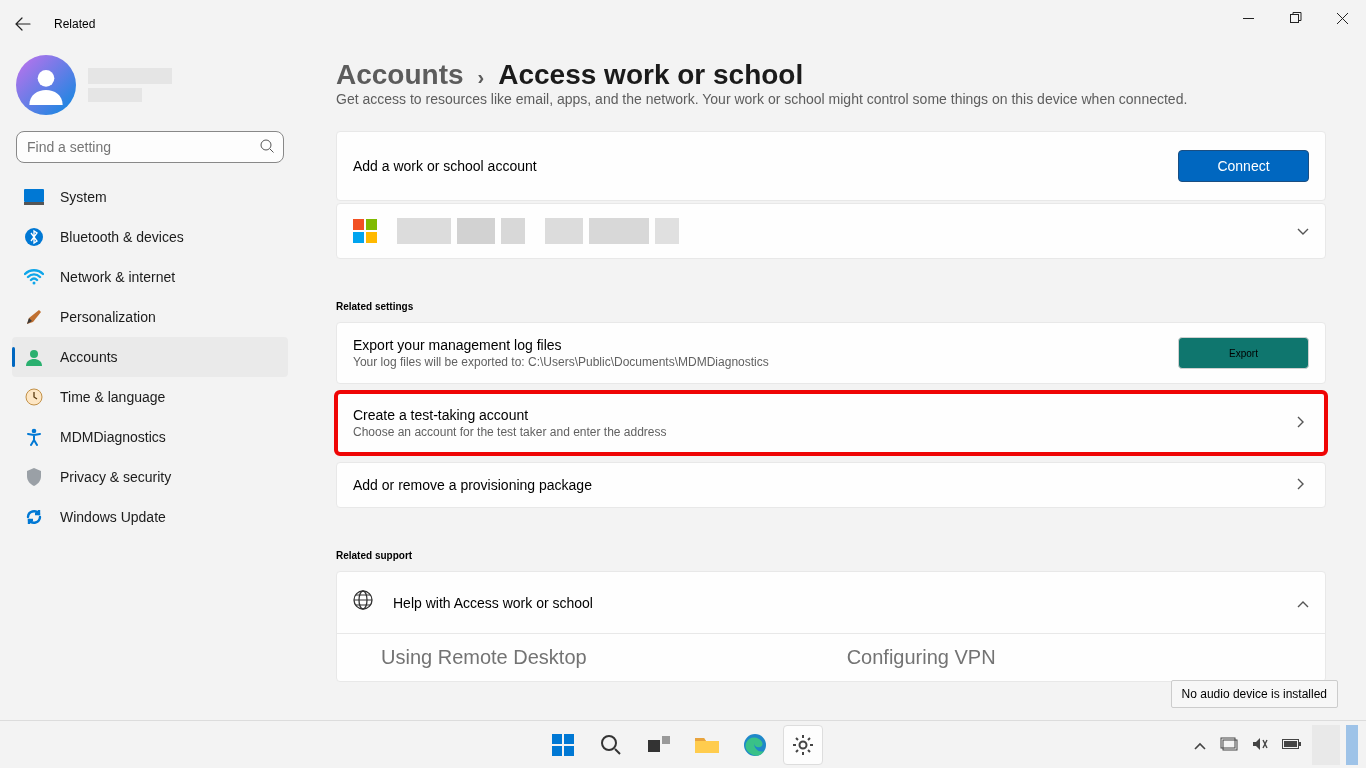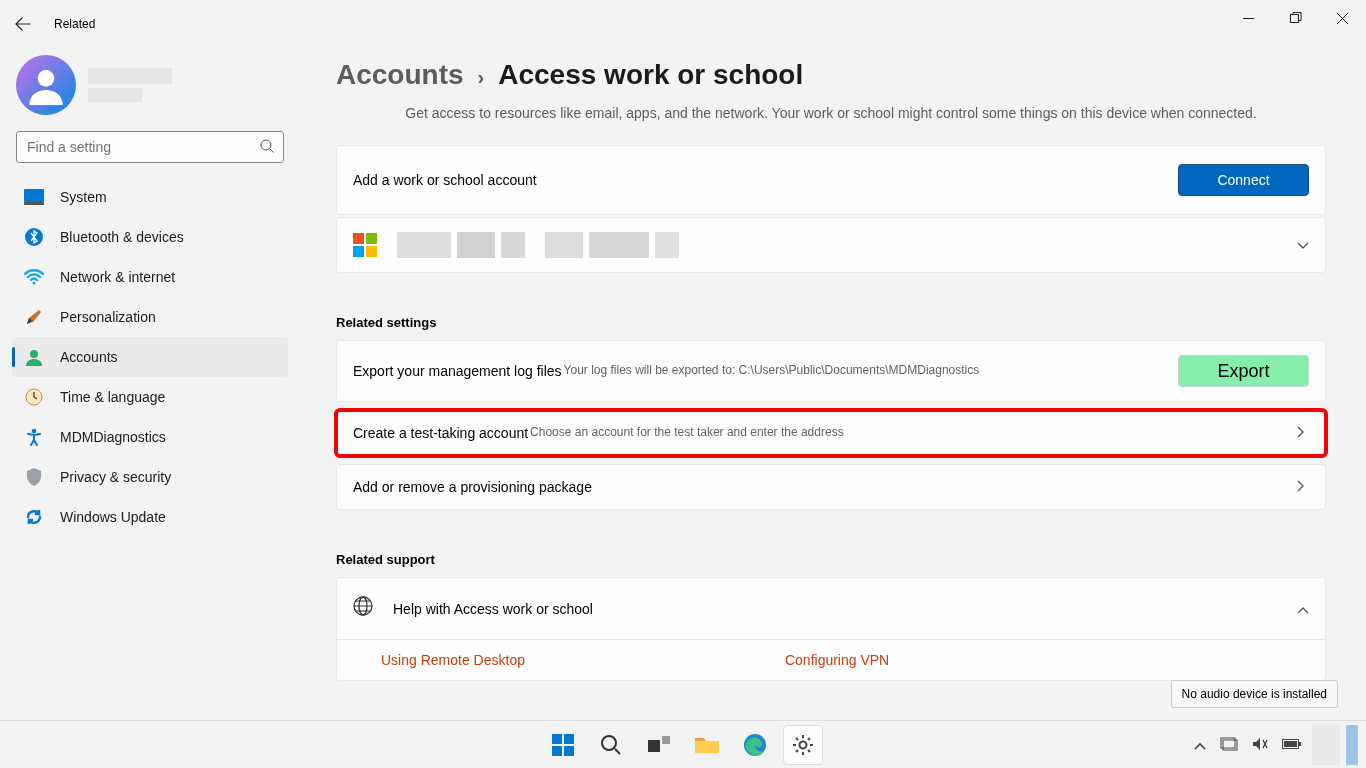--- a/index.html
+++ b/index.html
@@ -14,64 +14,64 @@
 
   
   .sidebar { position:absolute; left:0; top:47px; width:300px; bottom:48px; padding:0 4px;}
   .profile { display:flex; align-items:center; padding:8px 12px 16px 12px; gap:12px;}
   .avatar { width:60px; height:60px; border-radius:50%; background:linear-gradient(135deg,#c471ed 0%,#0989e0 100%); display:flex; align-items:center; justify-content:center;}
   .avatar svg{width:40px;height:40px;}
   .profile-text {display:flex; flex-direction:column; gap:4px;}
   .redact-s { background:#e5e5e5; height:16px; width:84px;}
   .redact-s2 { background:#e5e5e5; height:14px; width:54px;}
   .search-wrap { padding:0 12px 14px 12px;}
-  .search { width:100%; height:32px; border:1px solid #888; border-radius:3px; background:#fdfdfd; padding:0 34px 0 10px; font-size:14px; position:relative;}
+  .search { width:100%; height:32px; border:1px solid #888; border-radius:8px; background:#fdfdfd; padding:0 34px 0 10px; font-size:14px; position:relative;}
   .search-wrap { position:relative;}
   .search-icon { position:absolute; right:22px; top:8px; font-size:14px; color:#555;}
   .nav { display:flex; flex-direction:column; gap:0; padding:0 8px;}
   .nav-item { display:flex; align-items:center; gap:16px; height:40px; padding:0 12px; border-radius:4px; font-size:14px; color:#1b1b1b; position:relative;}
   .nav-item.active { background:#eaeaea;}
   .nav-item.active::before { content:""; position:absolute; left:0px; top:10px; bottom:10px; width:3px; background:#0067c0; border-radius:3px;}
   .nav-ico { width:20px; height:20px; display:flex; align-items:center; justify-content:center; font-size:16px;}
 
   
   .main { position:absolute; left:300px; right:0; top:47px; bottom:48px; padding:12px 40px 0 36px; overflow:hidden;}
   .breadcrumb { display:flex; align-items:baseline; gap:14px; font-size:28px; font-weight:600; color:#1b1b1b;}
   .breadcrumb .parent { color:#5c5c5c; font-weight:600;}
   .breadcrumb .chev { color:#5c5c5c; font-size:20px;}
-  .subtitle { font-size:14px; color:#5d5d5d; margin-top:14px;text-align:center;}
+  .subtitle { font-size:14px; color:#5d5d5d; }
 
   .panel { background:#fefefe; border:1px solid #e8e8e8; border-radius:4px;}
   .card-add { margin-top:24px; padding:18px 16px; display:flex; align-items:center; justify-content:space-between;gap:38px;}
   .card-add-label{font-size:14px;}
   .btn-primary { background:#0067c0; border:1px solid #1a4e82; color:#fff; font-size:14px; width:131px; height:32px; border-radius:4px; display:flex; align-items:center;justify-content:center;}
   .card-acct { margin-top:2px; padding:14px 16px; display:flex; align-items:center; gap:20px;}
   .ms-logo { width:24px; height:24px; display:grid; grid-template-columns:1fr 1fr; grid-template-rows:1fr 1fr; gap:2px;}
   .ms-logo span:nth-child(1){background:#f25022;}
   .ms-logo span:nth-child(2){background:#7fba00;}
   .ms-logo span:nth-child(3){background:#00a4ef;}
   .ms-logo span:nth-child(4){background:#ffb900;}
   .acct-redacts{display:flex;gap:6px;align-items:center;}
   .acct-redacts span{background:#e0e0e0;height:26px;}
   .chev-down{margin-left:auto;font-size:14px;color:#555;}
 
-  .section-label{font-size:13px;font-weight:600;margin-top:42px;}
+  .section-label{font-size:10px;font-weight:600;margin-top:42px;}
   .row { padding:14px 16px; display:flex; align-items:center; justify-content:space-between;}
-  .row-text{display:flex;flex-direction:row;gap:2px;}
+  .row-text{display:flex;flex-direction:column;gap:2px;}
   .row-title{font-size:14px;}
   .row-sub{font-size:12px;color:#616161;}
-  .btn-sec { background:#86efac; border:1px solid #d0d0d0; width:131px; height:32px; border-radius:4px; font-size:18px; display:flex;align-items:center;justify-content:center;}
+  .btn-sec { background:#0f766e; border:1px solid #d0d0d0; width:131px; height:32px; border-radius:4px; font-size:10px; display:flex;align-items:center;justify-content:center;}
   .highlight { outline:4px solid #ef0505; outline-offset:-2px;}
   .row-arrow{font-size:14px;color:#555;padding-right:4px;}
   .divider{height:1px;background:#e8e8e8;}
 
   .support-row{display:flex;align-items:center;gap:20px;padding:18px 16px;}
   .globe{font-size:18px;color:#333;}
   .help-links{display:flex;gap:260px;padding:12px 44px;}
-  .help-links a{color:#c2410c;font-size:14px;text-decoration:none;}
+  .help-links a{color:#737373;font-size:20px;text-decoration:none;}
 
   .tooltip{position:absolute;right:28px;bottom:60px;background:#f7f7f7;border:1px solid #ccc;padding:6px 10px;font-size:12px;border-radius:2px;}
 
   
   .taskbar{position:absolute;left:0;right:0;bottom:0;height:48px;background:#f3f3f3;border-top:1px solid #dcdcdc;}
   .task-center{position:absolute;left:50%;transform:translateX(-50%);top:0;height:48px;display:flex;align-items:center;gap:8px;}
   .task-btn{width:40px;height:40px;display:flex;align-items:center;justify-content:center;border-radius:4px;font-size:20px;}
   .task-btn.active{background:#fdfdfd;border:1px solid #ddd;}
   .sys-tray{position:absolute;right:8px;top:0;height:48px;display:flex;align-items:center;gap:6px;}
   .tray-i{font-size:14px;color:#444;padding:4px;}

